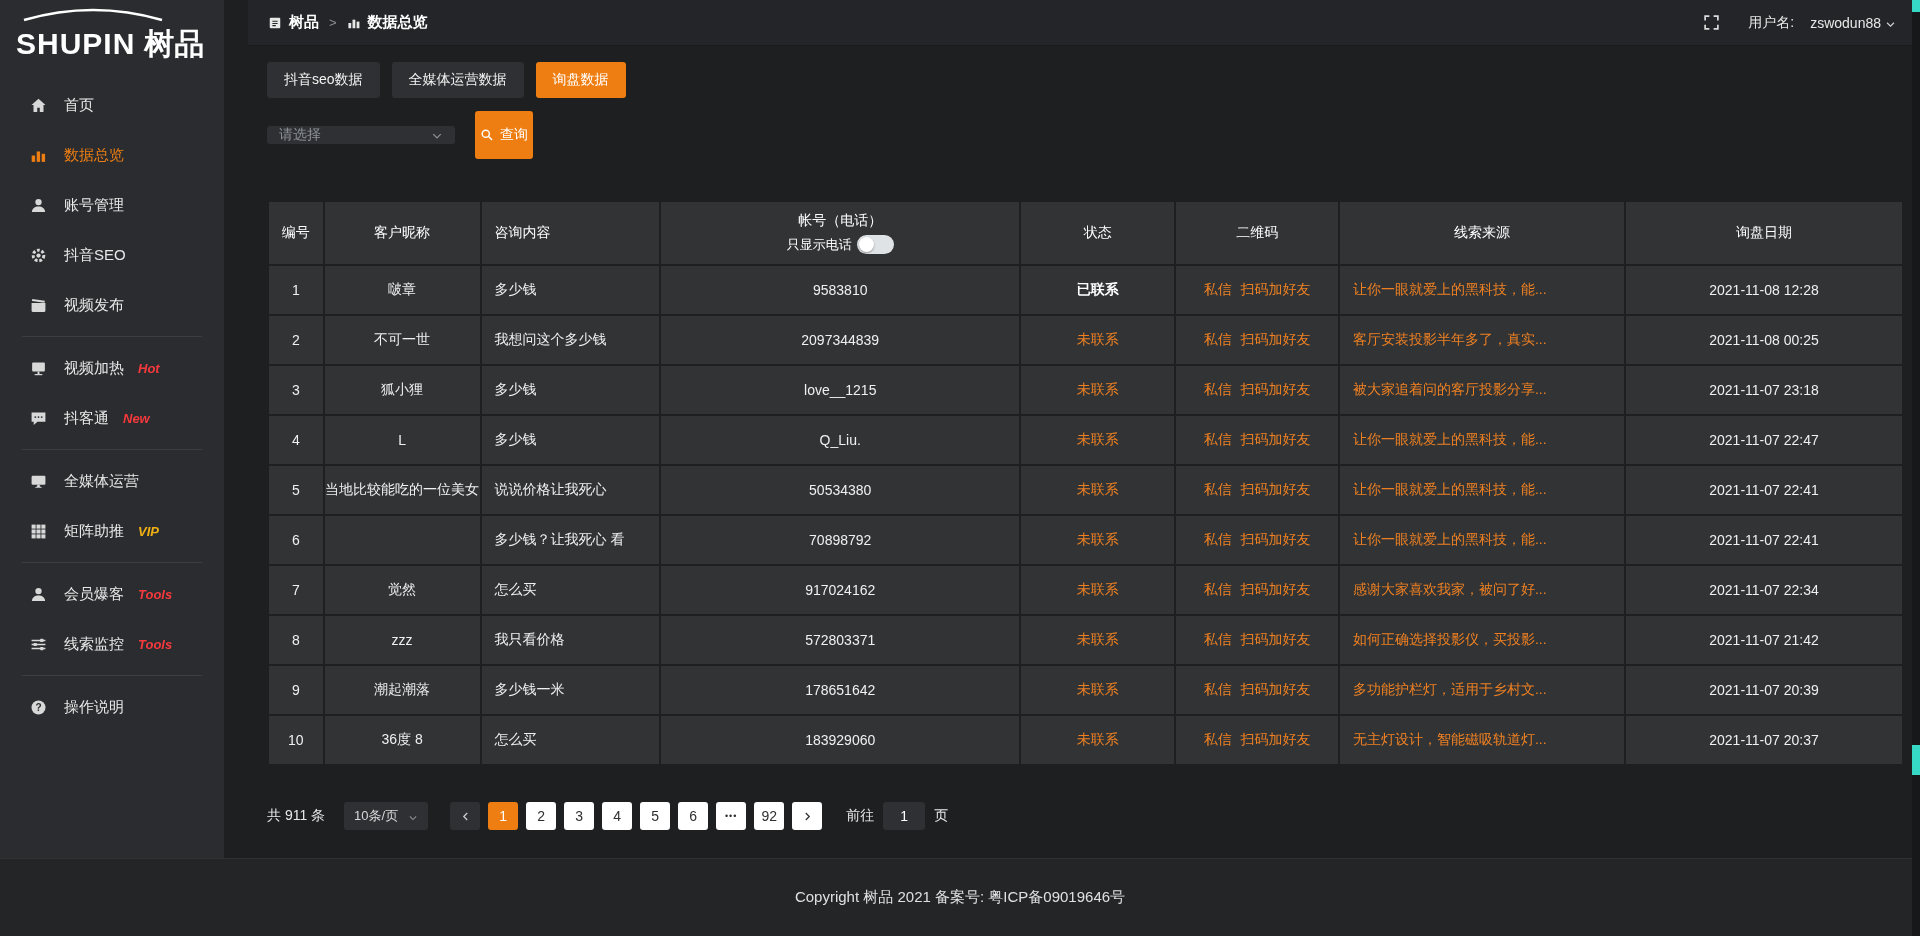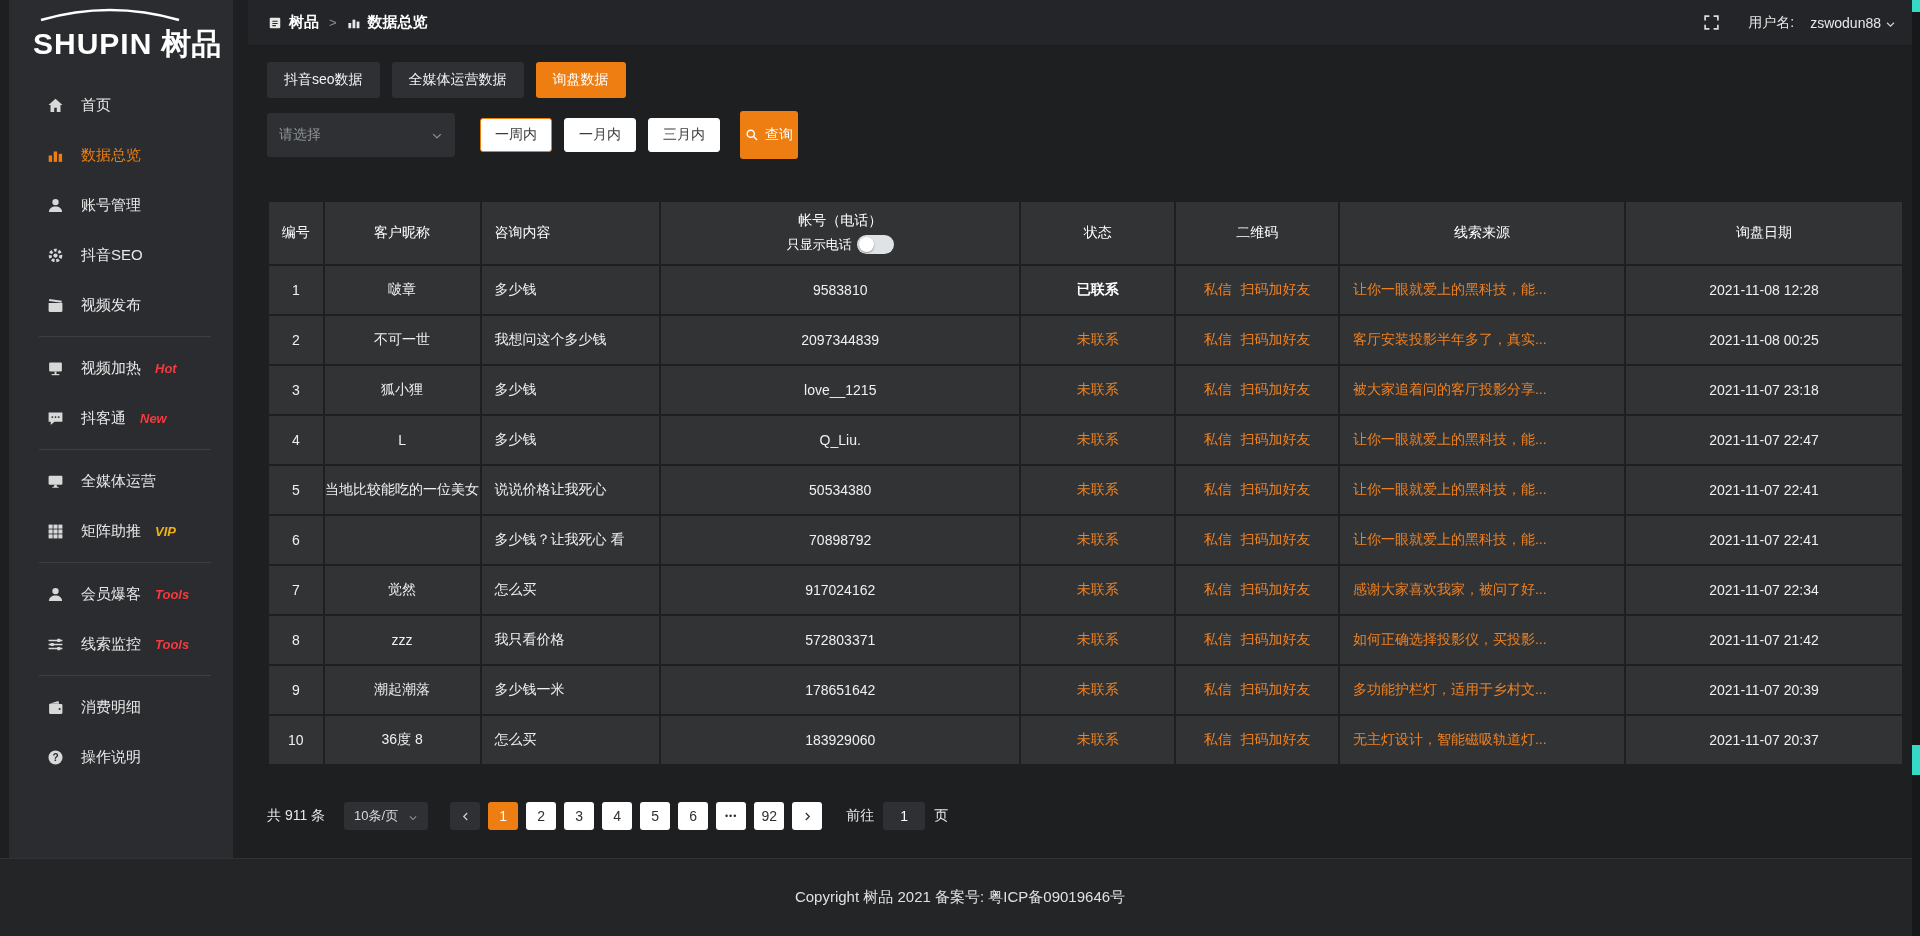--- a/index.html
+++ b/index.html
@@ -3,21 +3,21 @@
 <meta charset="utf-8">
 <style>
   * { margin:0; padding:0; box-sizing:border-box; }
   html,body { width:1920px; height:936px; overflow:hidden; }
   body {
     background:var(--bg-page,#1d1f21);
     font-family:"Liberation Sans","DejaVu Sans",sans-serif;
     color:#eaeaea; position:relative;
   }
   
-  .sidebar { position:absolute; left:9px; top:0; width:224px; height:100%; background:var(--bg-side,#2a2c2f); z-index:2;padding-left:8px; }
+  .sidebar { position:absolute; left:0; top:0; width:224px; height:100%; background:var(--bg-side,#2a2c2f); z-index:2; }
   .logo { position:relative; height:66px; padding:24px 0 0 16px; white-space:nowrap; }
   .logo-arc { position:absolute; top:7px; left:18px; }
   .logo-en { font-size:30px; font-weight:800; letter-spacing:1px; color:#fff; }
   .logo-cn { font-size:30px; font-weight:800; color:#fff; margin-left:9px; }
   .side-menu { margin-top:14px; }
   .side-item { height:50px; display:flex; align-items:center; padding:0 20px 0 30px; font-size:15px; color:#e8e8e8; cursor:pointer; }
   .side-item .s-icon { width:17px; height:17px; margin-right:17px; color:#d8d8d8; flex:none; }
   .side-item.active, .side-item.active .s-icon { color:var(--accent,#ee7e12); }
   .s-label { white-space:nowrap; }
   .s-badge { font-style:italic; font-weight:700; font-size:13px; margin-left:14px; }
@@ -33,21 +33,21 @@
   .fs-icon { width:17px; height:17px; margin-right:28px; color:#dcdcdc; cursor:pointer; }
   .user-label { margin-right:16px; }
   .user-name { cursor:pointer; }
   .user-chev { width:11px; height:11px; margin-left:4px; color:#cfcfcf; cursor:pointer; }
   
   .content { position:absolute; left:248px; top:46px; right:0; bottom:78px; background:var(--bg-page,#1d1f21); padding:16px 16px 0 19px; }
   .tabs { display:flex; gap:12px; }
   .tab { background:var(--bg-ctrl,#2e3033); color:#f2f2f2; font-size:14px; padding:9px 17px; border-radius:3px; cursor:pointer; }
   .tab.active { background:var(--accent,#ee7e12); color:#fff; }
   .filters { margin-top:13px; display:flex; align-items:center; }
-  .select { width:188px; height:44px; background:var(--bg-ctrl,#2e3033); border-radius:3px; display:flex; align-items:center;
+  .select { width:188px; height:18px; background:var(--bg-ctrl,#2e3033); border-radius:3px; display:flex; align-items:center;
             justify-content:space-between; padding:0 12px; color:#8d9196; font-size:14px; cursor:pointer; }
   .sel-chev { width:12px; height:12px; color:#8d9196; }
   .period-group { display:flex; gap:12px; margin-left:25px; }
   .period-btn { height:34px; min-width:72px; padding:0 13px; background:#fff; border:1px solid #fff; border-radius:3px;
                 color:#3c3c3c; font-size:14px; display:flex; align-items:center; justify-content:center; cursor:pointer;
                 font-family:inherit; }
   .period-btn.selected { border-color:var(--accent,#ee7e12); }
   .search-btn { margin-left:20px; height:48px; padding:0 5px; background:var(--accent,#ee7e12); color:#fff; border:none;
                 border-radius:3px; font-size:14px; display:flex; align-items:center; gap:6px; cursor:pointer; font-family:inherit; }
   .search-ic { width:14px; height:14px; display:inline-flex; }
@@ -220,29 +220,20 @@
                 <rect x="9.6" y="2.7" width="3" height="3" rx=".6"></rect>
                 <rect x="3.4" y="6.5" width="3" height="3" rx=".6"></rect>
                 <rect x="9.6" y="10.3" width="3" height="3" rx=".6"></rect>
               </g>
             </svg></span>
     <span class="s-label">线索监控</span>
     <span class="s-badge" style="color: rgb(245, 57, 61);">Tools</span>
     <span class="s-chev"></span>
   </div>
 <div class="side-divider"></div>
-  <div class="side-item">
-    <span class="s-icon"><svg viewBox="0 0 16 16" width="100%" height="100%" fill="currentColor">
-              <path d="M2 4.6h11.5a1 1 0 0 1 1 1V13a1 1 0 0 1-1 1H3a1 1 0 0 1-1-1z"></path>
-              <path d="M2.2 4.4 10.7 1.8l.8 2.6H2.2z"></path>
-              <circle cx="11.9" cy="9.4" r="1" fill="#2a2c2f"></circle>
-            </svg></span>
-    <span class="s-label">消费明细</span>
-
-  </div>
 
   <div class="side-item">
     <span class="s-icon"><svg viewBox="0 0 16 16" width="100%" height="100%">
               <circle cx="8" cy="8" r="6.6" fill="currentColor"></circle>
               <text x="8" y="11.2" text-anchor="middle" font-size="9.5" font-weight="bold" fill="#2a2c2f">?</text>
             </svg></span>
     <span class="s-label">操作说明</span>
 
   </div>
 </nav>
@@ -286,25 +277,20 @@
         <div class="tab active">询盘数据</div>
       </div>
 
     <div class="filters">
       <div class="select">
         <span>请选择</span>
         <span class="sel-chev"><svg viewBox="0 0 16 16" width="100%" height="100%" fill="none" stroke="currentColor" stroke-width="1.8">
               <path d="M3 5.5 8 10.5 13 5.5"></path>
             </svg></span>
       </div>
-      <div class="period-group" id="period-group">
-          <button class="period-btn selected">一周内</button>
-          <button class="period-btn">一月内</button>
-          <button class="period-btn">三月内</button>
-        </div>
       <button class="search-btn">
         <span class="search-ic">
             <svg viewBox="0 0 16 16" width="100%" height="100%">
               <circle cx="6.6" cy="6.6" r="4.1" fill="none" stroke="#fff" stroke-width="1.7"></circle>
               <path d="M9.8 9.8 13.8 13.8" stroke="#fff" stroke-width="1.7"></path>
             </svg>
           </span>
         <span>查询</span>
       </button>
     </div>

